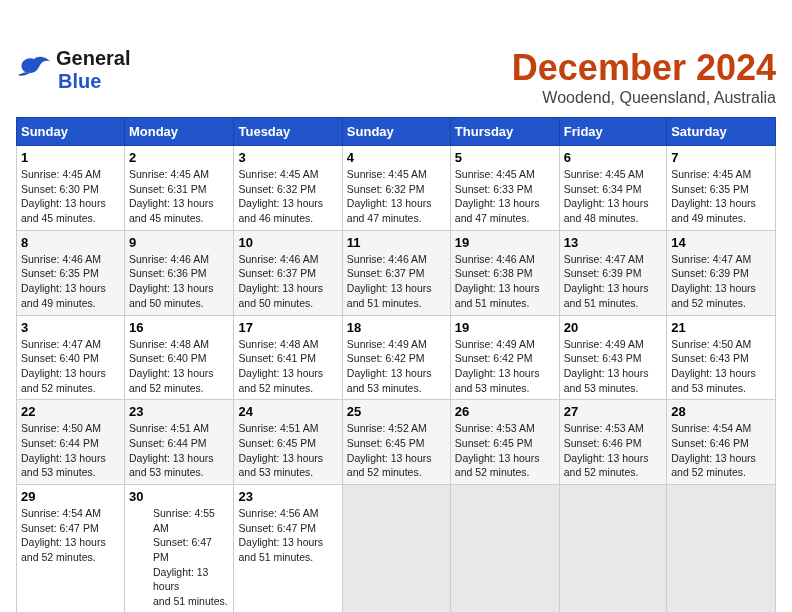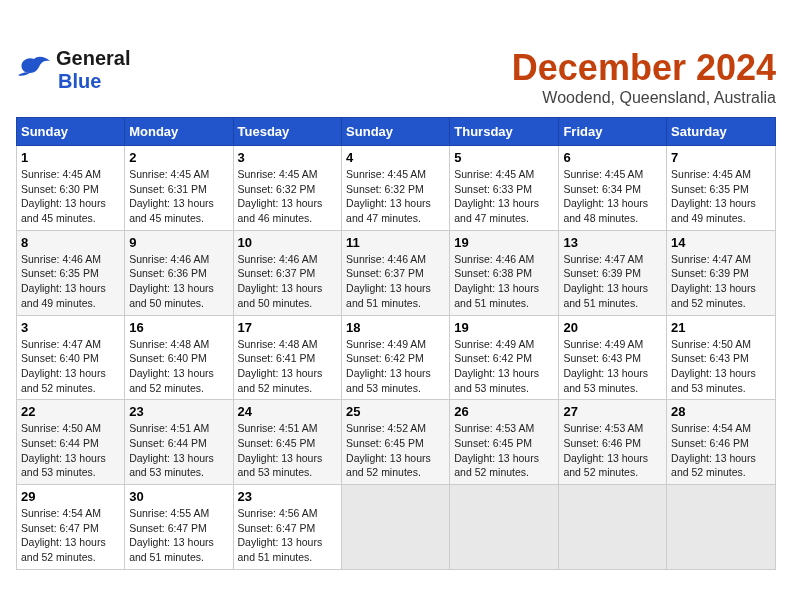--- a/index.html
+++ b/index.html
@@ -319,21 +319,21 @@
       <tr>
         <td>
           <span class="day-num">29</span>
           <div class="day-info" style="white-space: pre-line;">Sunrise: 4:54 AM
 Sunset: 6:47 PM
 Daylight: 13 hours
 and 52 minutes.</div>
         </td>
         <td>
           <span class="day-num">30</span>
-          <div class="day-info" style="white-space: pre-line;">Sunrise: 4:55 AM
+          <div class="day-info" style="white-space: pre-line; margin-left: 24px;">Sunrise: 4:55 AM
 Sunset: 6:47 PM
 Daylight: 13 hours
 and 51 minutes.</div>
         </td>
         <td>
           <span class="day-num">23</span>
           <div class="day-info" style="white-space: pre-line;">Sunrise: 4:56 AM
 Sunset: 6:47 PM
 Daylight: 13 hours
 and 51 minutes.</div>

